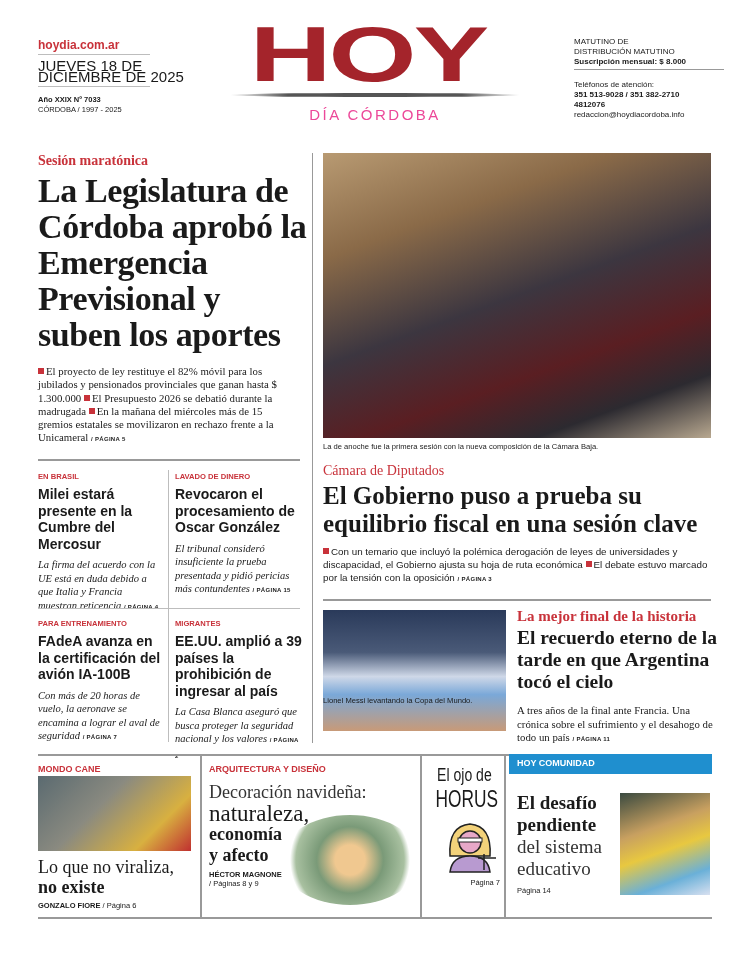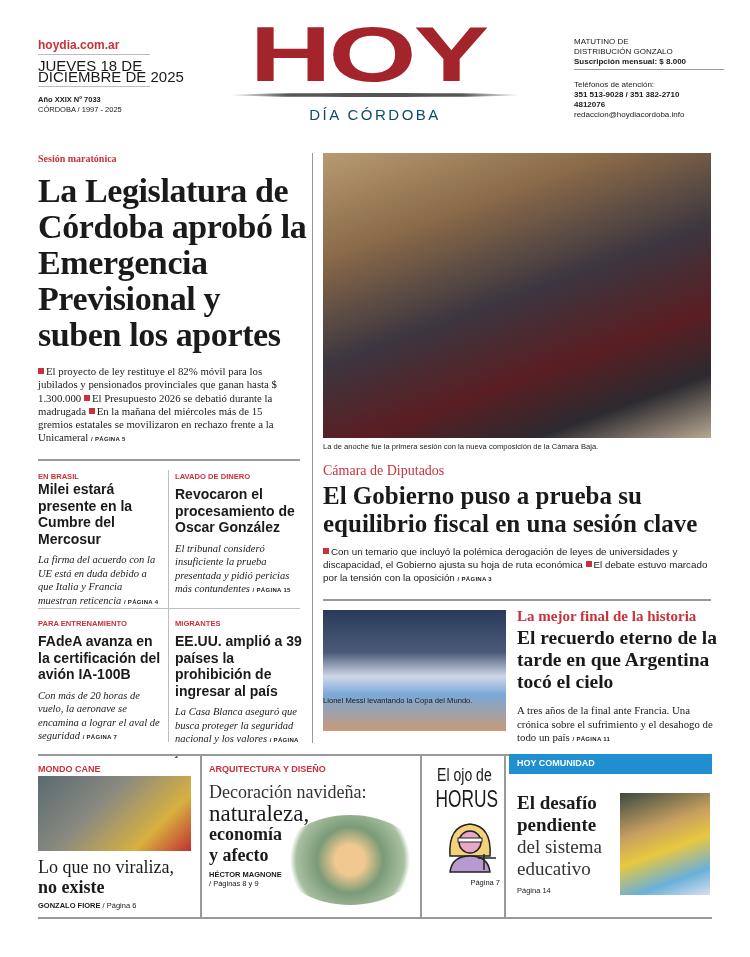--- a/index.html
+++ b/index.html
@@ -7,24 +7,24 @@
   .abs { position: absolute; }
   .sans { font-family: "Liberation Sans", sans-serif; }
   .red { color: #c8323a; }
   .rule { position: absolute; background: #bdbdbd; }
   
   .site { left: 38px; top: 38px; font-size: 12px; font-weight: bold; }
   .date { left: 38px; top: 60px; font-size: 15px; font-weight: normal; line-height: 11px; }
   .edition { left: 38px; top: 95px; font-size: 7.5px; line-height: 10px; }
   .logo { left: 268px; top: 18px; width: 200px; height: 72px; font-size: 78px; font-weight: 900; color: #a4242b; letter-spacing: -2px; font-family: "Liberation Sans", sans-serif; text-align: center; line-height: 72px; transform: scaleX(1.45); transform-origin: center; }
   .swoosh { left: 230px; top: 93px; width: 290px; height: 4px; background: linear-gradient(90deg, transparent, #555 20%, #555 80%, transparent); border-radius: 50%; }
-  .subtitle { left: 240px; top: 106px; width: 270px; text-align: center; font-size: 15px; letter-spacing: 2.5px; color: #0c4a6e; }
+  .subtitle { left: 240px; top: 106px; width: 270px; text-align: center; font-size: 15px; letter-spacing: 2.5px; color: #ec4899; }
   .info { left: 574px; top: 37px; font-size: 8px; line-height: 10px; }
   
-  .kicker { font-size: 10px; font-weight: bold; }
+  .kicker { font-size: 14px; font-weight: bold; }
   .lead-h { left: 38px; top: 173px; width: 270px; font-size: 34px; font-weight: bold; line-height: 36px; letter-spacing: -0.4px; }
   .body { font-size: 10.8px; line-height: 13.3px; }
   .sq { display: inline-block; width: 6px; height: 6px; background: #c8323a; margin-right: 2px; vertical-align: 1px; }
   .pg { font-family: "Liberation Sans", sans-serif; font-size: 6px; font-weight: bold; letter-spacing: 0.3px; }
   .photo { background: linear-gradient(160deg, #b89a72 0%, #8a6a48 25%, #3c3640 50%, #5a1e22 70%, #2c2a30 85%, #b8a890 100%); }
   .caption { font-family: "Liberation Sans", sans-serif; font-size: 7.6px; }
   .sec-k { font-family: "Liberation Sans", sans-serif; font-size: 7.6px; font-weight: bold; color: #c8323a; }
   .sec-h { font-family: "Liberation Sans", sans-serif; font-size: 14px; font-weight: bold; line-height: 16.5px; }
   .sec-d { font-size: 10.5px; font-style: italic; line-height: 13.5px; }
   .big-h { font-size: 25px; font-weight: bold; line-height: 28px; }
@@ -43,21 +43,21 @@
 <div class="rule" style="left:38px;top:86px;width:112px;height:1px;"></div>
 <div class="abs sans edition">
   <div style="font-weight:bold">Año XXIX Nº 7033</div>
   <div>CÓRDOBA / 1997 - 2025</div>
 </div>
 <div class="abs logo">HOY</div>
 <div class="abs swoosh"></div>
 <div class="abs sans subtitle">DÍA CÓRDOBA</div>
 <div class="abs sans info">
   <div>MATUTINO DE</div>
-  <div>DISTRIBUCIÓN GONZALO</div>
+  <div>DISTRIBUCIÓN MATUTINO</div>
   <div style="font-weight:bold;border-bottom:1px solid #999;padding-bottom:2px;width:150px">Suscripción mensual: $ 8.000</div>
   <div style="margin-top:10px">Teléfonos de atención:</div>
   <div style="font-weight:bold">351 513-9028 / 351 382-2710</div>
   <div style="font-weight:bold">4812076</div>
   <div>redaccion@hoydiacordoba.info</div>
 </div>
 
 <div class="abs kicker red" style="left:38px;top:153px">Sesión maratónica</div>
 <div class="abs lead-h">La Legislatura de Córdoba aprobó la Emergencia Previsional y suben los aportes</div>
 <div class="abs body" style="left:38px;top:365px;width:260px">
@@ -77,21 +77,21 @@
 <div class="abs body sans" style="left:323px;top:545px;width:392px;font-size:9.8px;line-height:13px">
   <span class="sq"></span><span>Con un temario que incluyó la polémica derogación de leyes de universidades y discapacidad, el Gobierno ajusta su hoja de ruta económica</span>
   <span class="sq"></span><span>El debate estuvo marcado por la tensión con la oposición</span>
   <span class="pg">/ PÁGINA 3</span>
 </div>
 <div class="rule" style="left:323px;top:599px;width:388px;height:1.5px;background:#999"></div>
 
 <div class="rule" style="left:168px;top:470px;width:1px;height:272px"></div>
 <div class="abs" style="left:38px;top:472px;width:125px">
   <div class="sec-k">EN BRASIL</div>
-  <div class="sec-h" style="">Milei estará presente en la Cumbre del Mercosur</div>
+  <div class="sec-h" style="margin-top:5px">Milei estará presente en la Cumbre del Mercosur</div>
   <div class="sec-d" style="margin-top:6px"><span>La firma del acuerdo con la UE está en duda debido a que Italia y Francia muestran reticencia</span> <span class="pg" style="font-style:normal">/ PÁGINA 4</span></div>
 </div>
 <div class="abs" style="left:175px;top:472px;width:125px">
   <div class="sec-k">LAVADO DE DINERO</div>
   <div class="sec-h" style="margin-top:5px">Revocaron el procesamiento de Oscar González</div>
   <div class="sec-d" style="margin-top:6px"><span>El tribunal consideró insuficiente la prueba presentada y pidió pericias más contundentes</span> <span class="pg" style="font-style:normal">/ PÁGINA 15</span></div>
 </div>
 <div class="rule" style="left:38px;top:608px;width:262px;height:1px"></div>
 <div class="abs" style="left:38px;top:619px;width:125px">
   <div class="sec-k">PARA ENTRENAMIENTO</div>

